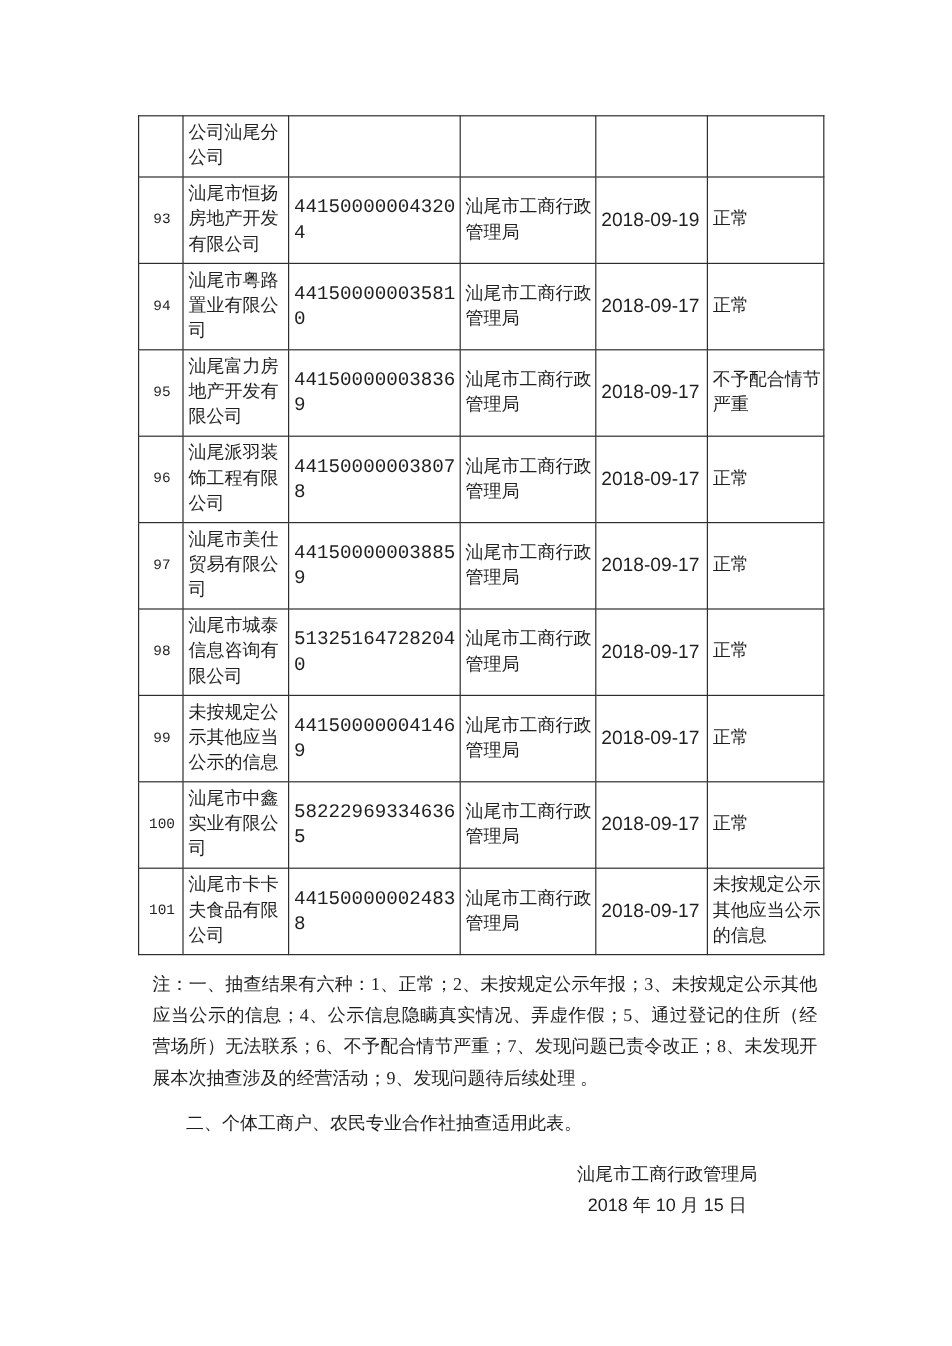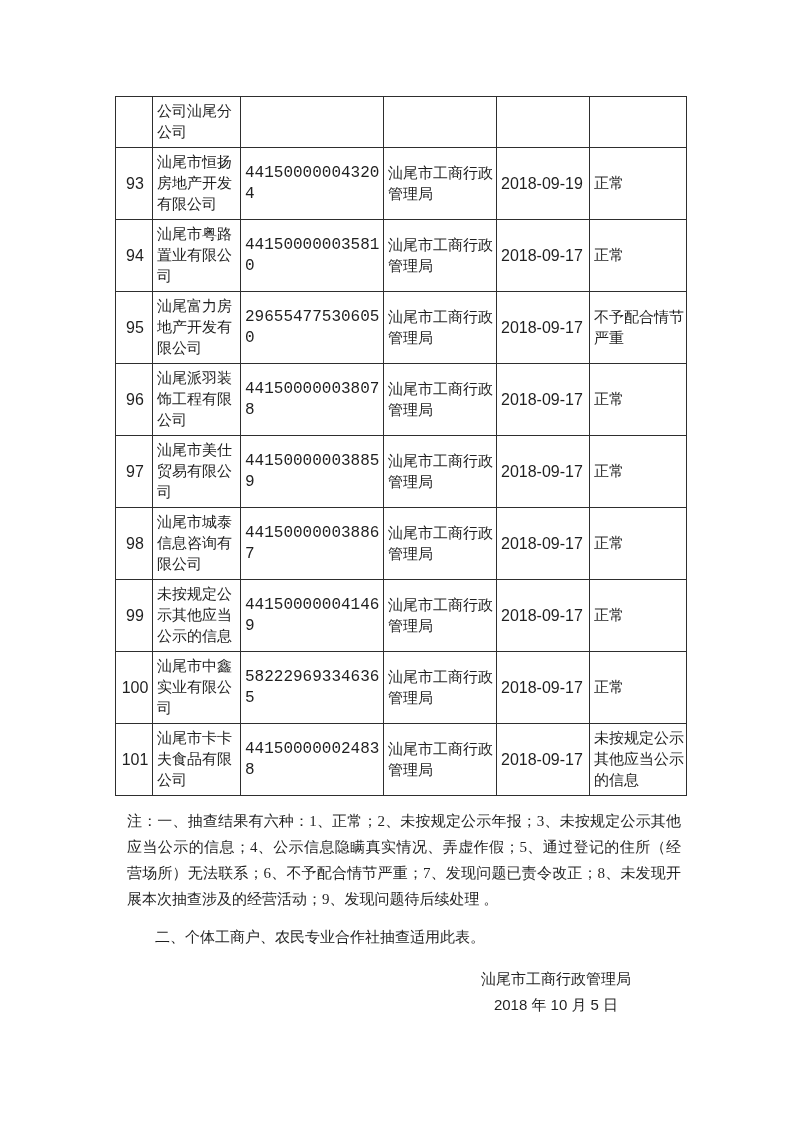--- a/index.html
+++ b/index.html
@@ -33,22 +33,22 @@
     border: 1px solid #2e2e2e;
     vertical-align: middle;
     padding: 4px 2px 4px 4px;
     overflow: hidden;
     word-break: break-all;
   }
   td.c-no {
     text-align: center;
     padding-left: 1px;
     padding-right: 1px;
-    font-family: Liberation Sans, sans-serif;
-    font-size: 16px;
+    font-family: Liberation Mono, monospace;
+    font-size: 12px;
   }
   td.c-reg {
     font-family: Liberation Mono, monospace;
     font-size: 16px;
     letter-spacing: 0px;
     padding-left: 3px;
     padding-right: 1px;
   }
   td.c-date {
     font-family: "Liberation Sans", "DejaVu Sans", sans-serif;
@@ -124,21 +124,21 @@
           <td class="c-no">94</td>
           <td class="c-company">汕尾市粤路置业有限公司</td>
           <td class="c-reg">441500000035810</td>
           <td class="c-auth">汕尾市工商行政管理局</td>
           <td class="c-date">2018-09-17</td>
           <td class="c-result">正常</td>
         </tr>
         <tr>
           <td class="c-no">95</td>
           <td class="c-company">汕尾富力房地产开发有限公司</td>
-          <td class="c-reg">296554775306050</td>
+          <td class="c-reg">441500000038369</td>
           <td class="c-auth">汕尾市工商行政管理局</td>
           <td class="c-date">2018-09-17</td>
           <td class="c-result">不予配合情节严重</td>
         </tr>
         <tr>
           <td class="c-no">96</td>
           <td class="c-company">汕尾派羽装饰工程有限公司</td>
           <td class="c-reg">441500000038078</td>
           <td class="c-auth">汕尾市工商行政管理局</td>
           <td class="c-date">2018-09-17</td>
@@ -148,21 +148,21 @@
           <td class="c-no">97</td>
           <td class="c-company">汕尾市美仕贸易有限公司</td>
           <td class="c-reg">441500000038859</td>
           <td class="c-auth">汕尾市工商行政管理局</td>
           <td class="c-date">2018-09-17</td>
           <td class="c-result">正常</td>
         </tr>
         <tr>
           <td class="c-no">98</td>
           <td class="c-company">汕尾市城泰信息咨询有限公司</td>
-          <td class="c-reg">441500000038867</td>
+          <td class="c-reg">513251647282040</td>
           <td class="c-auth">汕尾市工商行政管理局</td>
           <td class="c-date">2018-09-17</td>
           <td class="c-result">正常</td>
         </tr>
         <tr>
           <td class="c-no">99</td>
           <td class="c-company">未按规定公示其他应当公示的信息</td>
           <td class="c-reg">441500000041469</td>
           <td class="c-auth">汕尾市工商行政管理局</td>
           <td class="c-date">2018-09-17</td>
@@ -187,17 +187,17 @@
       </tbody>
     </table>
 
     <div class="notes">
       <p class="note1">注：一、抽查结果有六种：1、正常；2、未按规定公示年报；3、未按规定公示其他应当公示的信息；4、公示信息隐瞒真实情况、弄虚作假；5、通过登记的住所（经营场所）无法联系；6、不予配合情节严重；7、发现问题已责令改正；8、未发现开展本次抽查涉及的经营活动；9、发现问题待后续处理 。</p>
       <p class="note2">二、个体工商户、农民专业合作社抽查适用此表。</p>
     </div>
 
     <div class="signature">
       <div class="sig-org">汕尾市工商行政管理局</div>
-      <div class="sig-date">2018 年 10 月 5 日</div>
+      <div class="sig-date">2018 年 10 月 15 日</div>
     </div>
 
   </div>
 </div>
 
 </body></html>

